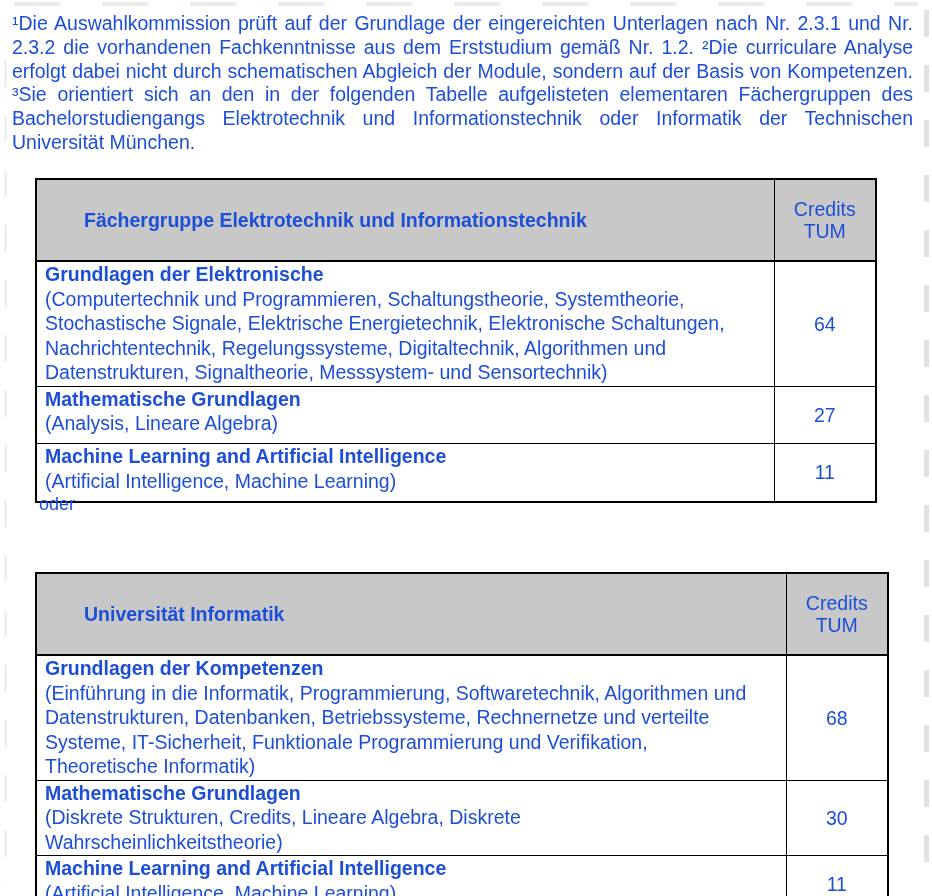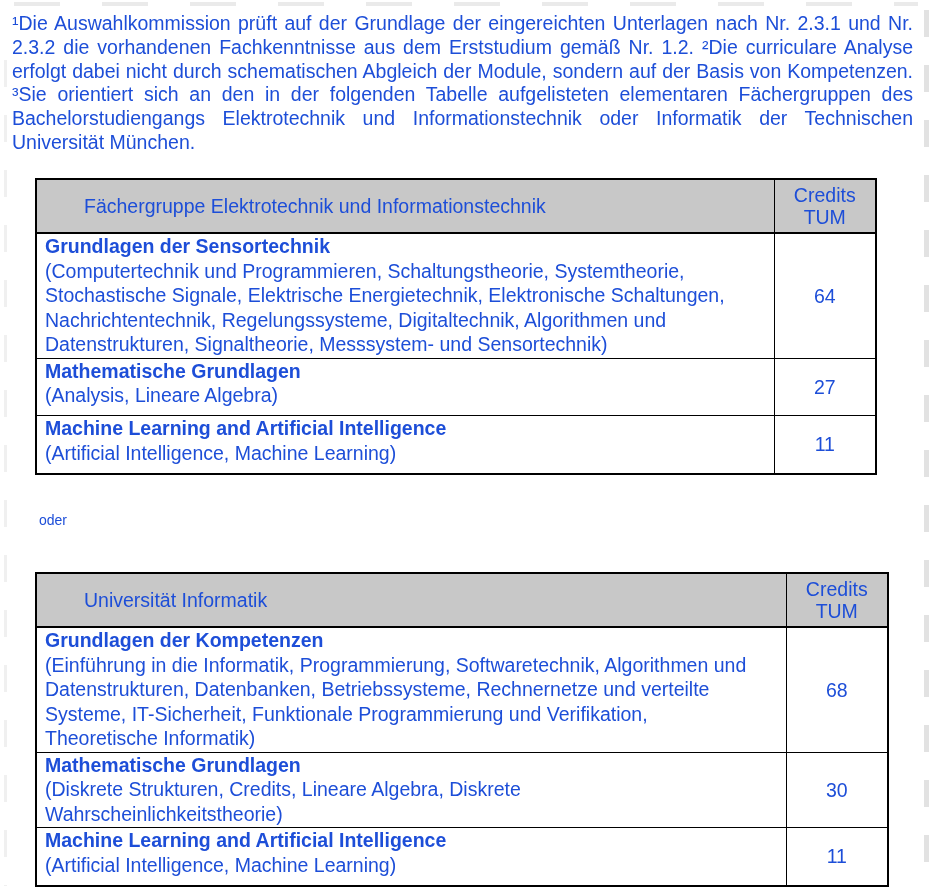--- a/index.html
+++ b/index.html
@@ -60,54 +60,54 @@
   .table-in .col-group   { width: 750px; }
   .credits-table .col-credits { width: 102px; }
 
   .credits-table { border: 2.5px solid #000000; }
   .credits-table th,
   .credits-table td { border: 1.7px solid #000000; }
   .credits-table thead th { border-bottom: 2.2px solid #000000; }
 
   .group-header {
     background: #c8c8c8;
-    font-weight: normal;
+    font-weight: bold;
     text-align: left;
     vertical-align: middle;
     height: 42px;
     padding: 0 8px 0 47px;
   }
   .credits-header {
     background: #c8c8c8;
     font-weight: normal;
     text-align: center;
     vertical-align: middle;
     line-height: 22px;
-    padding: 4px;
+    padding: 18px;
   }
   .credits-header .credits-line { display: block; }
 
   .subject-cell {
     vertical-align: top;
     padding: 0 26px 1px 8px;
   }
   .subject-title { font-weight: bold; }
   .subject-detail { font-weight: normal; }
   .credits-cell {
     text-align: center;
     vertical-align: middle;
     padding: 16px;
     margin-top: 36px;
   }
   .connector {
     position: absolute;
-    top: 508px;
+    top: 492px;
     left: 39px;
     margin: 0;
-    font-size: 14px;
+    font-size: 18px;
     line-height: 24px;
   }
 </style>
 </head>
 <body>
 
 <div class="page">
 
   <div class="edge-top"></div>
   <div class="edge-left"></div>
@@ -125,21 +125,21 @@
         <th class="group-header">Fächergruppe Elektrotechnik und Informationstechnik</th>
         <th class="credits-header">
           <span class="credits-line">Credits</span>
           <span class="credits-line">TUM</span>
         </th>
       </tr>
     </thead>
     <tbody>
       <tr>
         <td class="subject-cell">
-          <div class="subject-title">Grundlagen der Sensortechnik</div>
+          <div class="subject-title">Grundlagen der Elektronische</div>
           <div class="subject-detail">(Computertechnik und Programmieren, Schaltungstheorie, Systemtheorie, Stochastische Signale, Elektrische Energietechnik, Elektronische Schaltungen, Nachrichtentechnik, Regelungssysteme, Digitaltechnik, Algorithmen und Datenstrukturen, Signaltheorie, Messsystem- und Sensortechnik)</div>
         </td>
         <td class="credits-cell">64</td>
       </tr>
       <tr>
         <td class="subject-cell">
           <div class="subject-title">Mathematische Grundlagen</div>
           <div class="subject-detail">(Analysis, Lineare Algebra)</div>
         </td>
         <td class="credits-cell">27</td>

